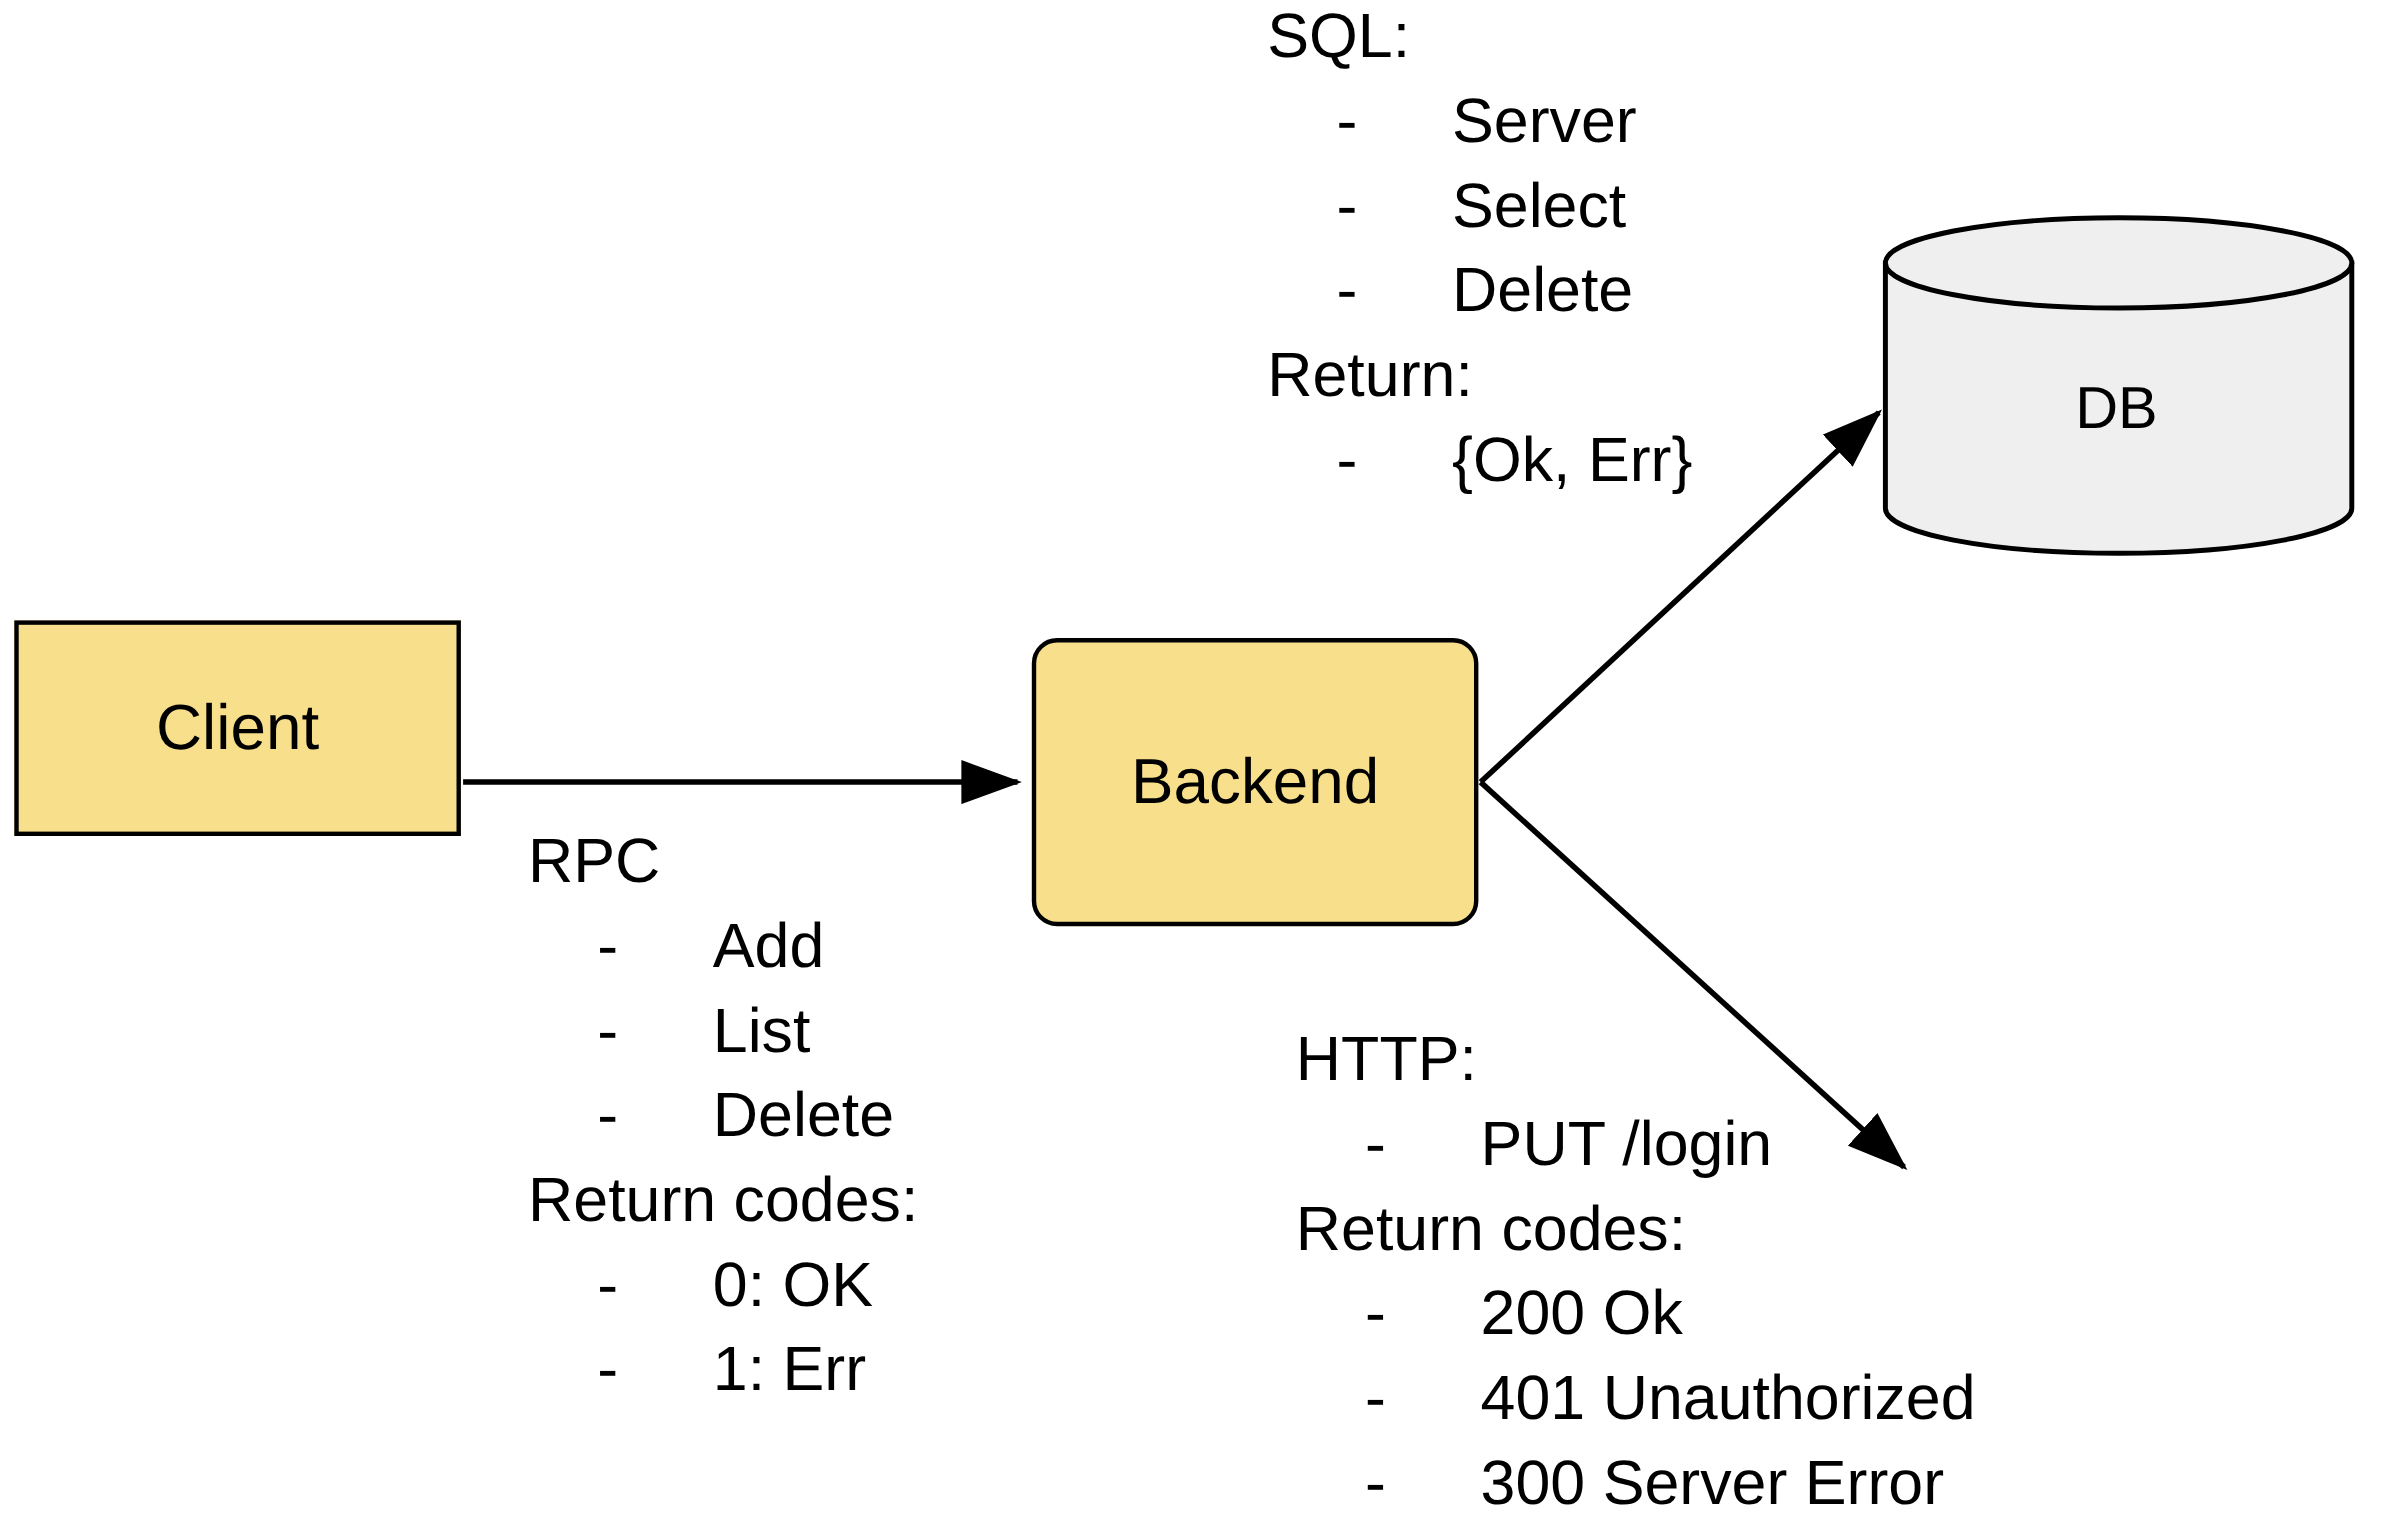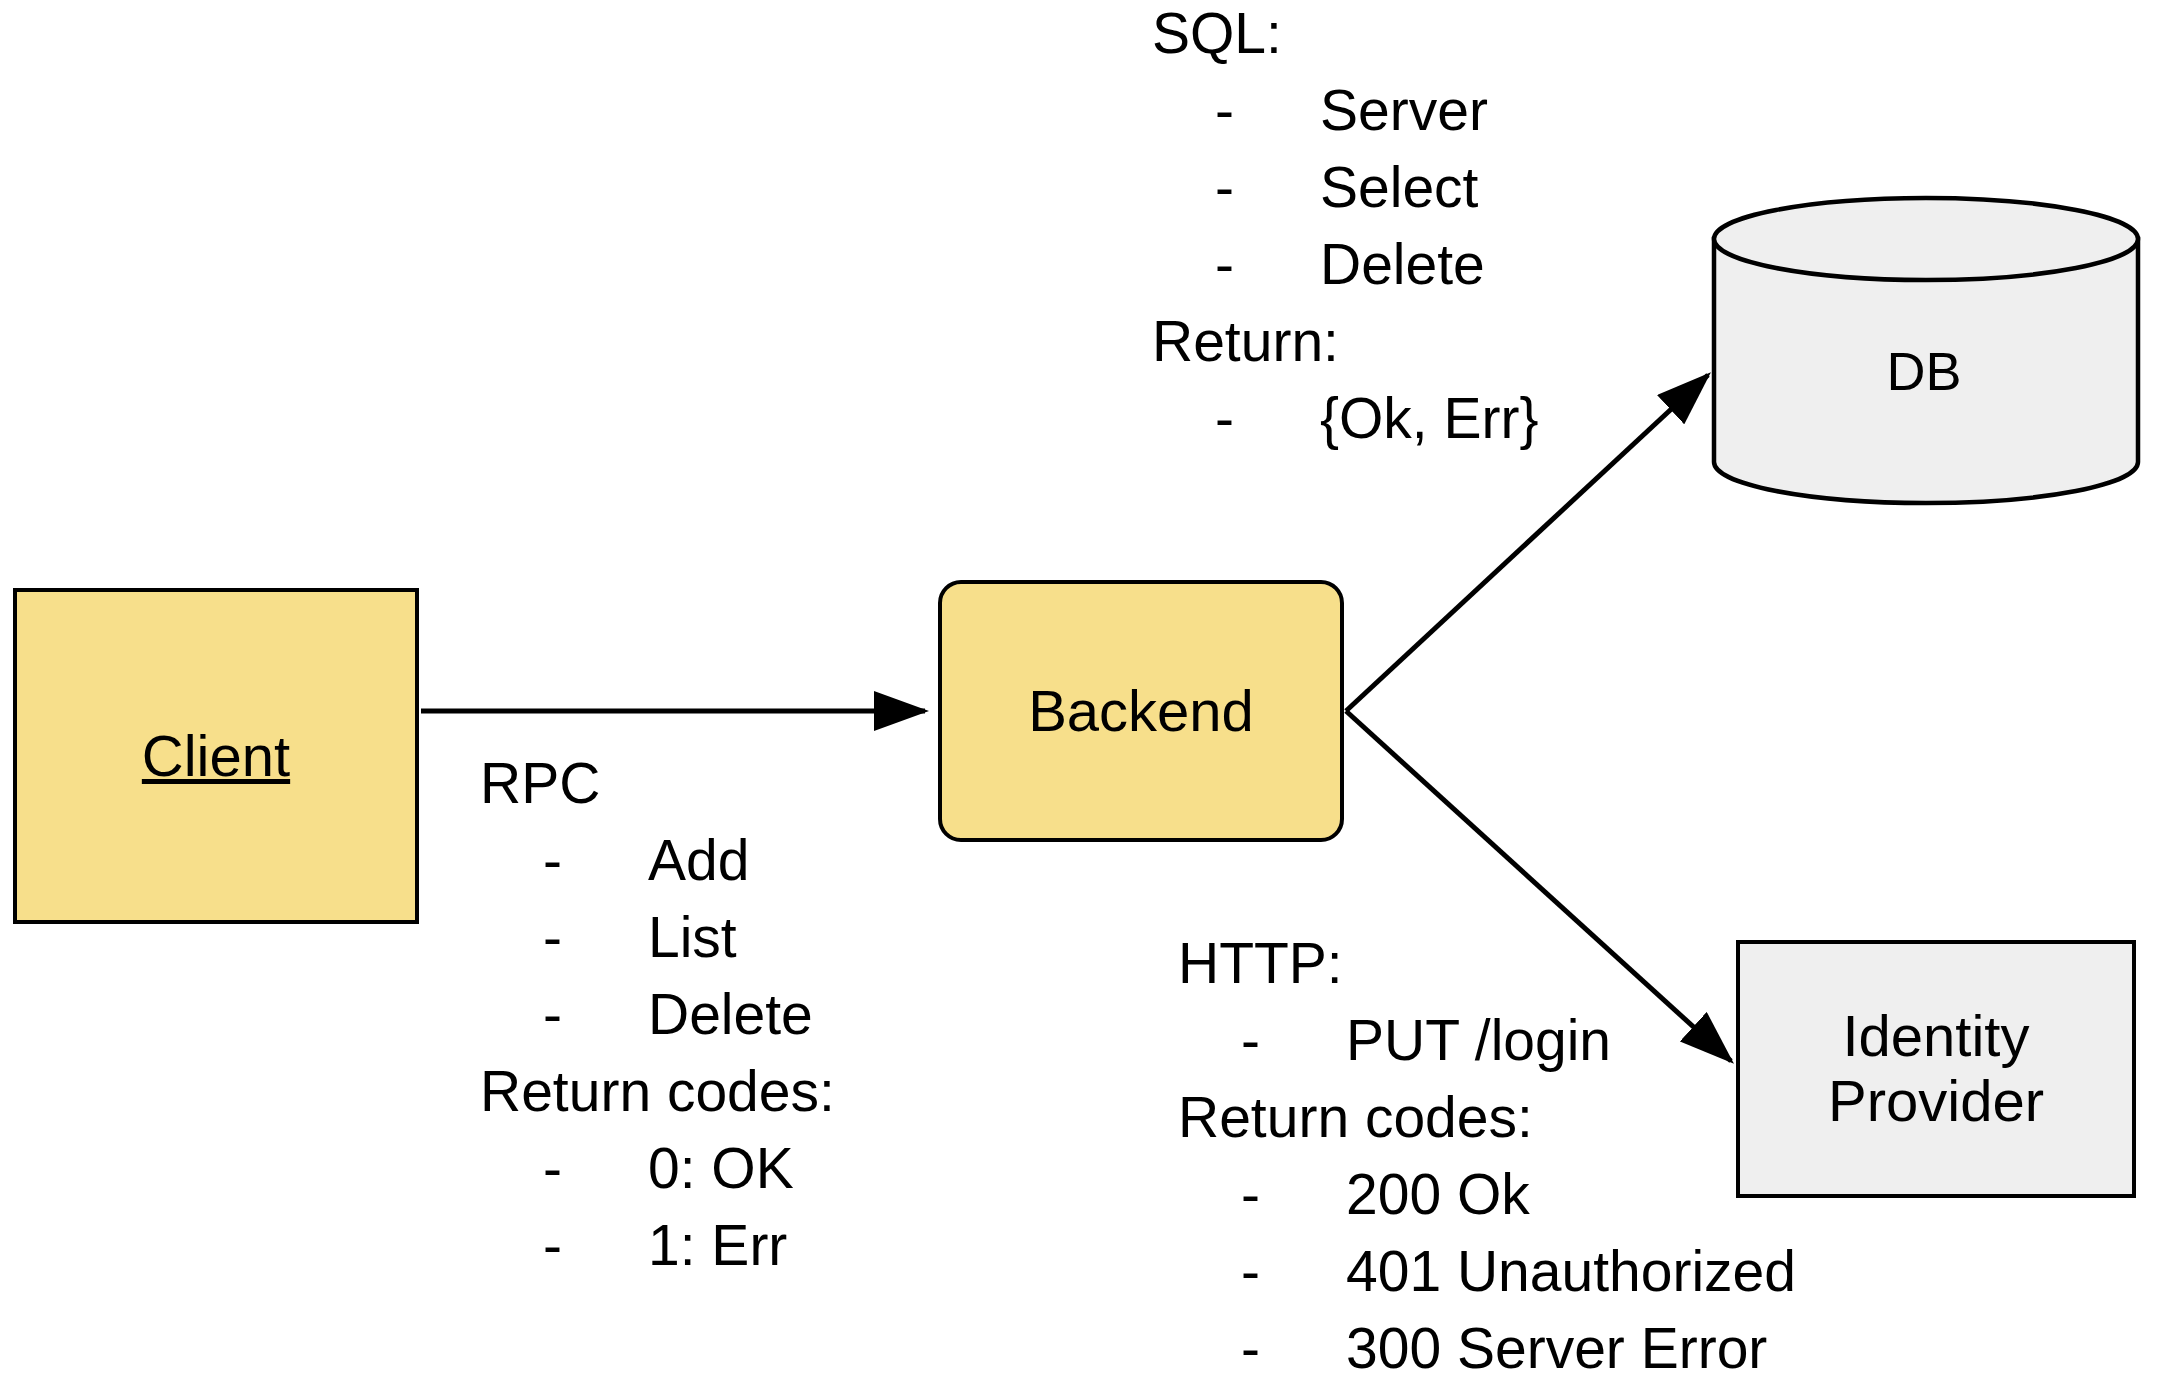--- a/index.html
+++ b/index.html
@@ -33,21 +33,21 @@
     text-align: center;
     color: #000000;
     font-family: "Liberation Sans", sans-serif;
     font-size: 58px;
     line-height: 1.12;
     letter-spacing: 0px;
   }
   .node-box.process { background: #f7df8b; }
   .node-box.external { background: #efefef; }
 
-  #client-node  { left: 13px;   top: 588px; width: 406px;  height: 336px; text-decoration: underline; }
+  #client-node  { left: 13px;   top: 564px; width: 406px;  height: 196px; }
   #backend-node { left: 938px;  top: 580px; width: 406px;  height: 262px; border-radius: 23px; }
   #idp-node     { left: 1736px; top: 940px; width: 400px;  height: 258px; }
 
   
   #db-label {
     position: absolute;
     left: 1712px;
     top: 340px;
     width: 424px;
     text-align: center;
@@ -105,26 +105,20 @@
   </svg>
 
   <div class="node-box process" id="client-node">
     <span>Client</span>
   </div>
 
   <div class="node-box process" id="backend-node">
     <span>Backend</span>
   </div>
 
-  <div class="node-box external" id="idp-node">
-    <span>
-      <span>Identity</span><br>
-      <span>Provider</span>
-    </span>
-  </div>
 
   <div id="db-label">DB</div>
 
   <div class="annot" id="sql-annot">
     <span class="head">SQL:</span>
     <span class="item"><span class="dash">-</span><span>Server</span></span>
     <span class="item"><span class="dash">-</span><span>Select</span></span>
     <span class="item"><span class="dash">-</span><span>Delete</span></span>
     <span class="head">Return:</span>
     <span class="item"><span class="dash">-</span><span>{Ok, Err}</span></span>

